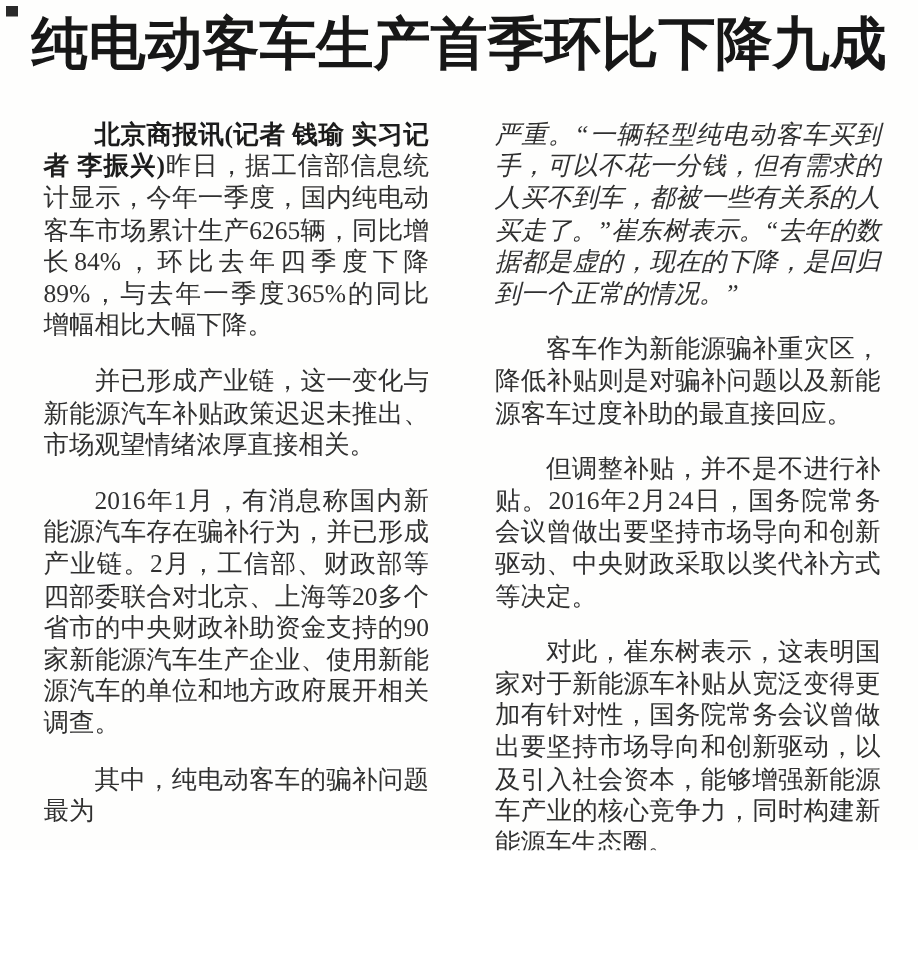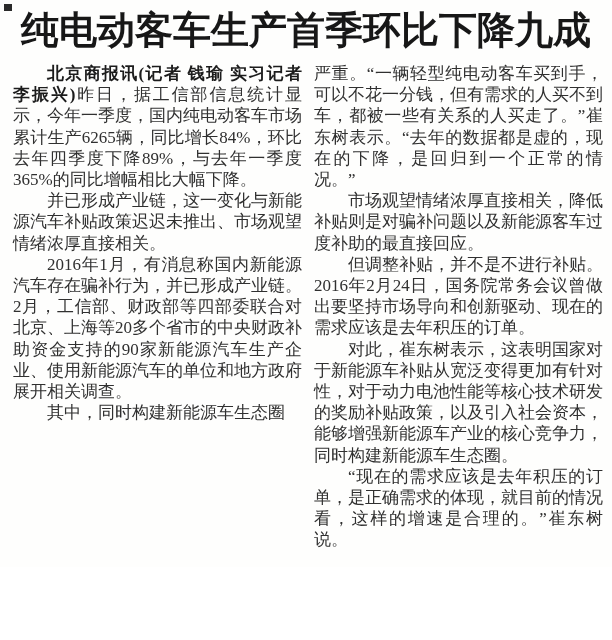--- a/index.html
+++ b/index.html
@@ -46,26 +46,27 @@
     gap: 12px;
   }
   .col {
     width: 289px;
     font-size: 17px;
     line-height: 21.2px;
     text-align: justify;
     color: #303030;
   }
   .col p {
-    margin: 0;
+    margin: 16px;
     padding: 0;
     text-indent: 2em;
   }
   .col p.flow {
     text-indent: 0;
+    font-style: italic;
   }
   .lead {
     font-weight: 700;
     color: #1c1c1c;
   }
 </style>
 </head>
 <body>
 
 <div class="page">
@@ -73,25 +74,25 @@
   <div class="corner-mark"></div>
 
   <h1 class="headline">纯电动客车生产首季环比下降九成</h1>
 
   <div class="columns">
 
     <div class="col">
       <p><span class="lead">北京商报讯(记者 钱瑜 实习记者 李振兴)</span><span>昨日，据工信部信息统计显示，今年一季度，国内纯电动客车市场累计生产6265辆，同比增长84%，环比去年四季度下降89%，与去年一季度365%的同比增幅相比大幅下降。</span></p>
       <p>并已形成产业链，这一变化与新能源汽车补贴政策迟迟未推出、市场观望情绪浓厚直接相关。</p>
       <p>2016年1月，有消息称国内新能源汽车存在骗补行为，并已形成产业链。2月，工信部、财政部等四部委联合对北京、上海等20多个省市的中央财政补助资金支持的90家新能源汽车生产企业、使用新能源汽车的单位和地方政府展开相关调查。</p>
-      <p>其中，同时构建新能源车生态圈</p>
+      <p>其中，纯电动客车的骗补问题最为</p>
     </div>
 
     <div class="col">
       <p class="flow">严重。“一辆轻型纯电动客车买到手，可以不花一分钱，但有需求的人买不到车，都被一些有关系的人买走了。”崔东树表示。“去年的数据都是虚的，现在的下降，是回归到一个正常的情况。”</p>
-      <p>市场观望情绪浓厚直接相关，降低补贴则是对骗补问题以及新能源客车过度补助的最直接回应。</p>
-      <p>但调整补贴，并不是不进行补贴。2016年2月24日，国务院常务会议曾做出要坚持市场导向和创新驱动、现在的需求应该是去年积压的订单。</p>
-      <p>对此，崔东树表示，这表明国家对于新能源车补贴从宽泛变得更加有针对性，对于动力电池性能等核心技术研发的奖励补贴政策，以及引入社会资本，能够增强新能源车产业的核心竞争力，同时构建新能源车生态圈。</p>
+      <p>客车作为新能源骗补重灾区，降低补贴则是对骗补问题以及新能源客车过度补助的最直接回应。</p>
+      <p>但调整补贴，并不是不进行补贴。2016年2月24日，国务院常务会议曾做出要坚持市场导向和创新驱动、中央财政采取以奖代补方式等决定。</p>
+      <p>对此，崔东树表示，这表明国家对于新能源车补贴从宽泛变得更加有针对性，国务院常务会议曾做出要坚持市场导向和创新驱动，以及引入社会资本，能够增强新能源车产业的核心竞争力，同时构建新能源车生态圈。</p>
       <p>“现在的需求应该是去年积压的订单，是正确需求的体现，就目前的情况看，这样的增速是合理的。”崔东树说。</p>
     </div>
 
   </div>
 </div>
 
 </body></html>

